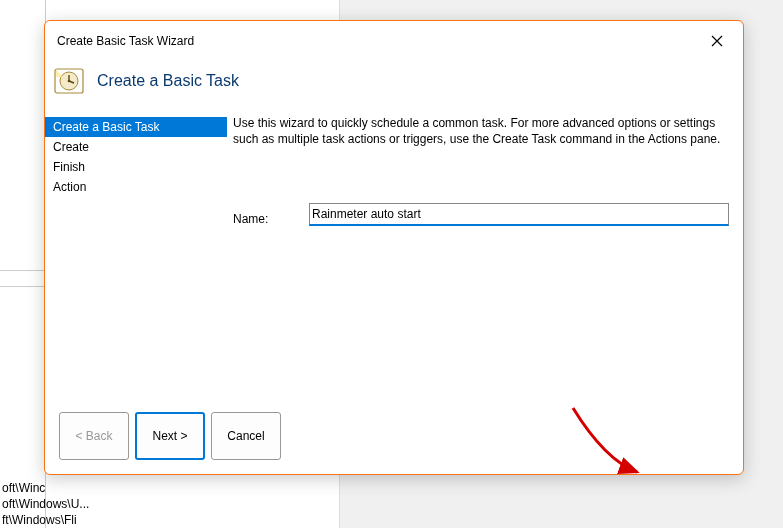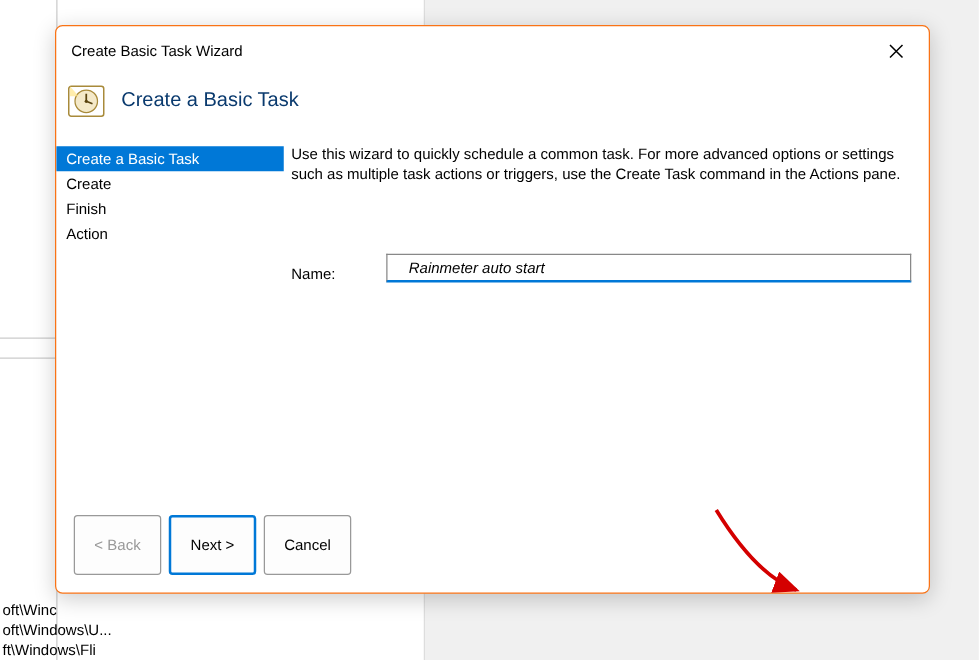--- a/index.html
+++ b/index.html
@@ -131,25 +131,24 @@
     width: 72px;
     font-size: 12px;
     color: #000;
     padding-top: 3px;
     flex-shrink: 0;
   }
   .name-input {
     flex: 1;
     border: 1px solid #888;
     border-bottom: 2px solid #0078d7;
-    padding: 3px 17px;
+    padding: 3px 2px;
     font-size: 12px;
     font-family: inherit;
     outline: none;
-    font-style: italic;
   }
   .desc-textarea {
     flex: 1;
     height: 150px;
     border: 1px solid #888;
     padding: 3px 5px;
     font-size: 12px;
     font-family: inherit;
     resize: none;
     outline: none;

